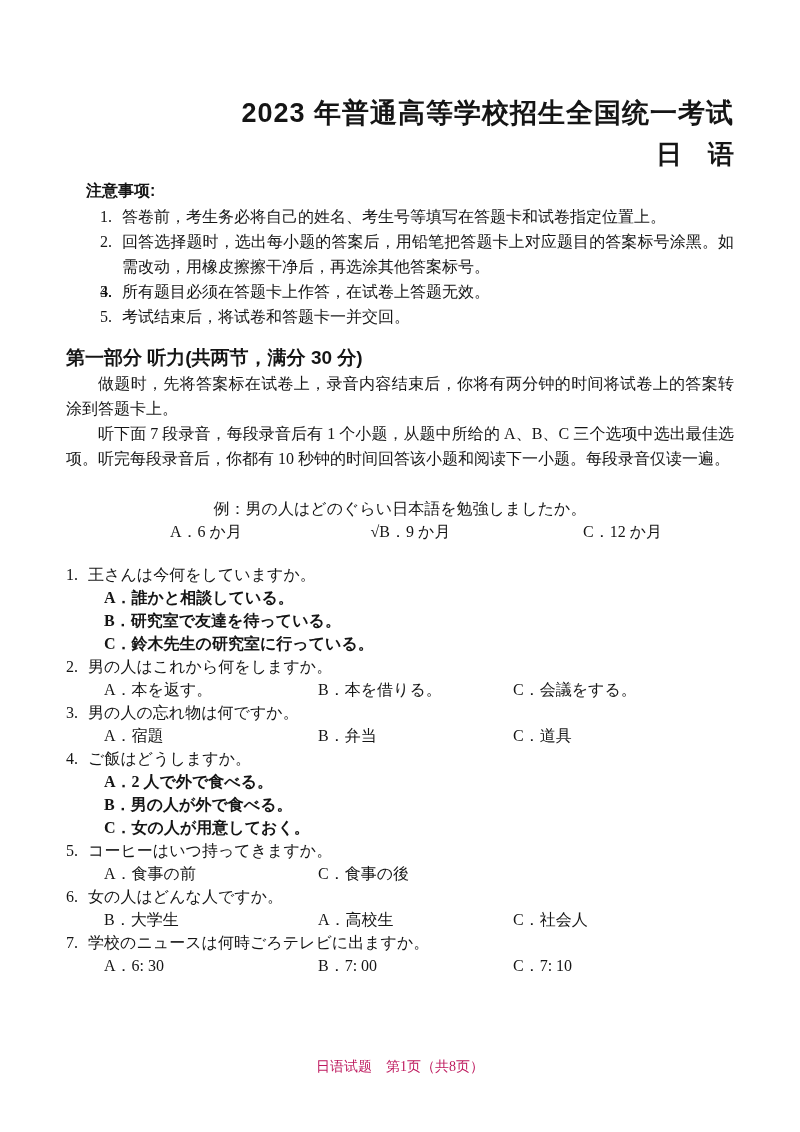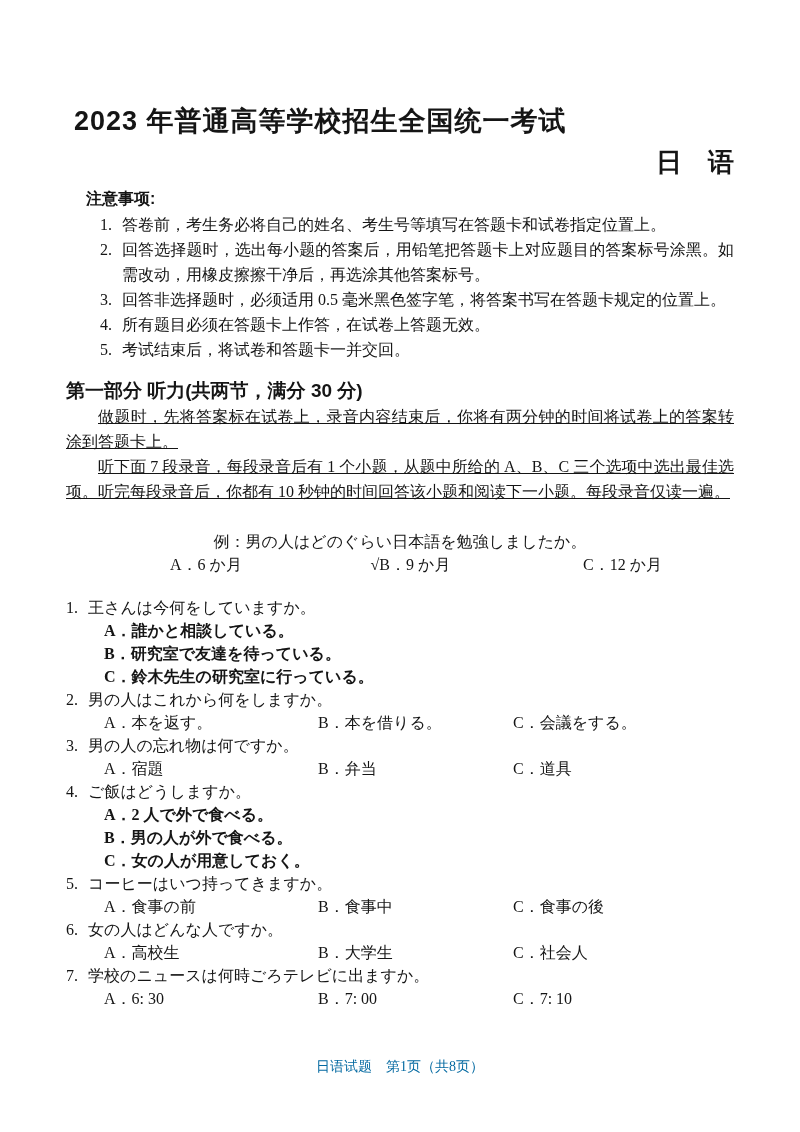--- a/index.html
+++ b/index.html
@@ -14,22 +14,22 @@
     margin: 0 auto;
     background: #ffffff;
     color: #151515;
     box-sizing: border-box;
     padding: 96px 66px 0 66px;
     overflow: hidden;
     font-family: "Liberation Serif", serif;
   }
   
   .exam-title {
-    margin: 8px;
-    text-align: left;
+    margin: 0;
+    text-align: right;
     font-family: "Liberation Sans", sans-serif;
     font-weight: bold;
     font-size: 27px;
     line-height: 34px;
     letter-spacing: 1px;
   }
   .exam-subject {
     margin: 8px 0 10px 0;
     text-align: right;
     font-family: "Liberation Sans", sans-serif;
@@ -76,21 +76,20 @@
     font-weight: bold;
     font-size: 19px;
     line-height: 27px;
   }
   .body-para {
     margin: 0;
     font-size: 16px;
     line-height: 25px;
     text-indent: 2em;
     text-align: justify;
-    text-decoration: underline;
   }
   
   .example-block {
     margin-top: 26px;
     text-align: center;
   }
   .example-stem {
     font-size: 16px;
     line-height: 23px;
   }
@@ -129,21 +128,21 @@
   }
   
   .page-footer {
     position: absolute;
     left: 0;
     right: 0;
     bottom: 56px;
     text-align: center;
     font-size: 14px;
     line-height: 18px;
-    color: #0369a1;
+    color: #be185d;
   }
 </style>
 </head>
 <body>
 
 <div class="page">
 
   <h1 class="exam-title">2023 年普通高等学校招生全国统一考试</h1>
   <h2 class="exam-subject">日　语</h2>
 
@@ -153,21 +152,20 @@
       <li class="notice-item">
         <span class="li-num">1.</span>
         <span class="li-text">答卷前，考生务必将自己的姓名、考生号等填写在答题卡和试卷指定位置上。</span>
       </li>
       <li class="notice-item">
         <span class="li-num">2.</span>
         <span class="li-text">回答选择题时，选出每小题的答案后，用铅笔把答题卡上对应题目的答案标号涂黑。如需改动，用橡皮擦擦干净后，再选涂其他答案标号。</span>
       </li>
       <li class="notice-item">
         <span class="li-num">3.</span>
-        <span class="li-text">回答非选择题时，必须适用 0.5 毫米黑色签字笔，将答案书写在答题卡规定的位置上。</span>
       </li>
       <li class="notice-item">
         <span class="li-num">4.</span>
         <span class="li-text">所有题目必须在答题卡上作答，在试卷上答题无效。</span>
       </li>
       <li class="notice-item">
         <span class="li-num">5.</span>
         <span class="li-text">考试结束后，将试卷和答题卡一并交回。</span>
       </li>
     </ol>
@@ -240,33 +238,32 @@
         </div>
       </div>
 
       <div class="question">
         <div class="q-stem">
           <span class="q-num">5.</span>
           <span>コーヒーはいつ持ってきますか。</span>
         </div>
         <div class="opt-row">
           <span class="opt">A．食事の前</span>
-          <span class="opt">B．食事中</span>
           <span class="opt">C．食事の後</span>
         </div>
       </div>
 
       <div class="question">
         <div class="q-stem">
           <span class="q-num">6.</span>
           <span>女の人はどんな人ですか。</span>
         </div>
         <div class="opt-row">
+          <span class="opt">B．大学生</span>
           <span class="opt">A．高校生</span>
-          <span class="opt">B．大学生</span>
           <span class="opt">C．社会人</span>
         </div>
       </div>
 
       <div class="question">
         <div class="q-stem">
           <span class="q-num">7.</span>
           <span>学校のニュースは何時ごろテレビに出ますか。</span>
         </div>
         <div class="opt-row">

